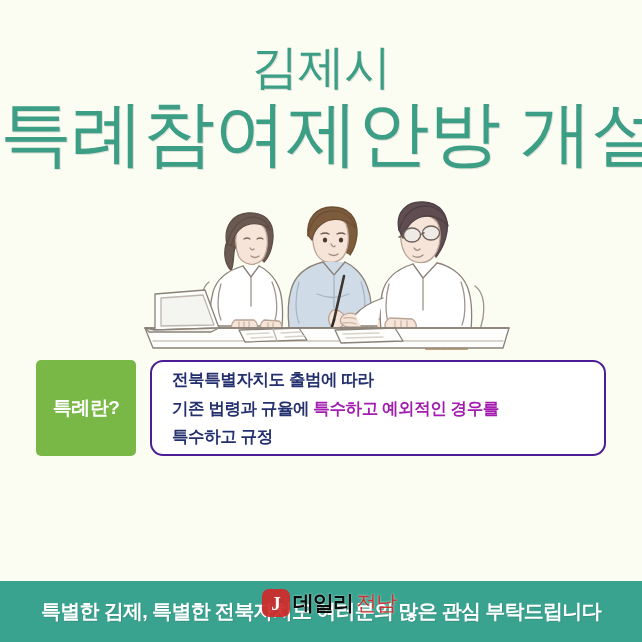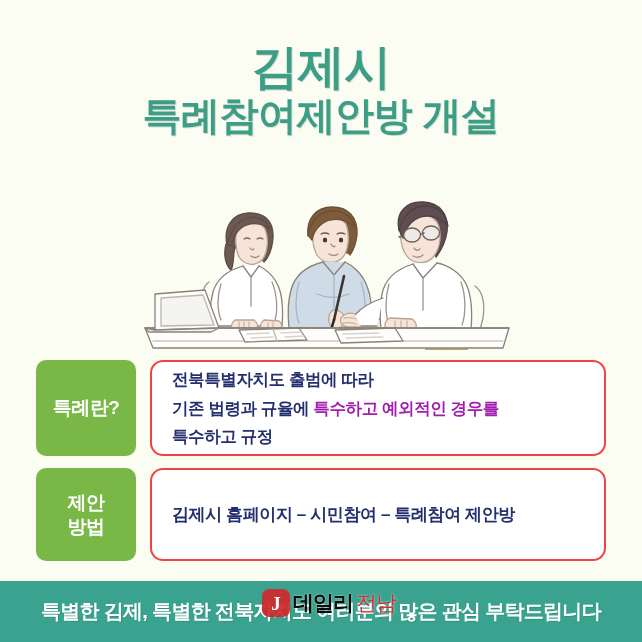--- a/index.html
+++ b/index.html
@@ -26,27 +26,27 @@
     position: absolute;
     top: 42px;
     left: 0;
     width: 642px;
     text-align: center;
     line-height: 1.08;
   }
   .title-line {
     display: block;
     color: #3d9e86;
-    font-weight: 700;
+    font-weight: 400;
     letter-spacing: -0.5px;
     text-shadow: 1px 1px 0 rgba(120,120,120,0.22);
     white-space: nowrap;
   }
   .title-line-1 { font-size: 47px; }
-  .title-line-2 { font-size: 39px; margin-top: 2px; }
+  .title-line-2 { font-size: 72px; margin-top: 2px; }
 
   
   .illustration {
     position: absolute;
     top: 178px;
     left: 131px;
     width: 390px;
     height: 172px;
   }
   .illustration svg { display: block; width: 100%; height: 100%; }
@@ -59,38 +59,38 @@
     display: flex;
     align-items: stretch;
     gap: 14px;
   }
   #row-1 { top: 360px; height: 96px; }
   #row-2 { top: 468px; height: 93px; }
 
   .row-label {
     flex: 0 0 100px;
     background: #79b847;
-    border-radius: 10px;
+    border-radius: 5px;
     color: #ffffff;
     font-weight: 900;
     font-size: 19px;
     letter-spacing: -0.5px;
     display: flex;
     flex-direction: column;
     align-items: center;
     justify-content: center;
     line-height: 1.25;
     text-align: center;
   }
   .row-label .lbl-line { display: block; }
 
   .row-content {
     flex: 1 1 auto;
     background: #ffffff;
-    border: 2px solid #ef4444;
+    border: 2px solid #4c1d95;
     border-radius: 13px;
     display: flex;
     flex-direction: column;
     justify-content: center;
     padding: 8px 0 8px 20px;
     box-sizing: border-box;
   }
   .content-line {
     color: #24306e;
     font-weight: 800;
@@ -281,31 +281,20 @@
       </div>
       <div class="content-line">
         <span>기존 법령과 규율에 </span><span class="hl">특수하고 예외적인 경우를</span>
       </div>
       <div class="content-line">
         <span>특수하고 규정</span>
       </div>
     </div>
   </div>
 
-  <div class="info-row" id="row-2">
-    <div class="row-label">
-      <span class="lbl-line">제안</span>
-      <span class="lbl-line">방법</span>
-    </div>
-    <div class="row-content">
-      <div class="content-line">
-        <span>김제시 홈페이지 – 시민참여 – 특례참여 제안방</span>
-      </div>
-    </div>
-  </div>
 
   <div class="banner">
     <span class="banner-text">특별한 김제, 특별한 전북자치도 여러분의 많은 관심 부탁드립니다</span>
   </div>
 
   <div class="watermark">
     <span class="wm-mark">
       <span>J</span>
     </span>
     <span class="wm-word1">데일리</span>

